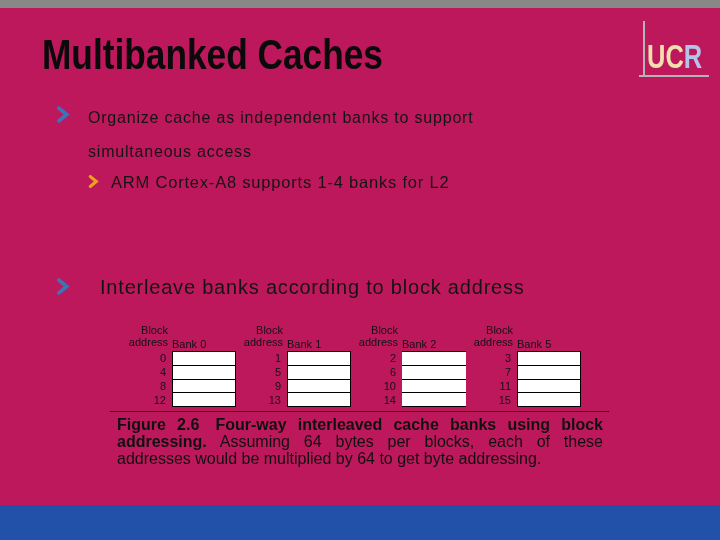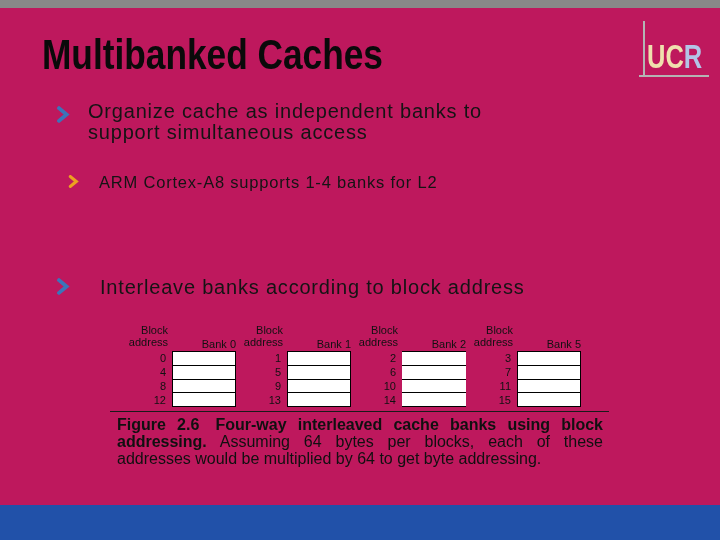--- a/index.html
+++ b/index.html
@@ -33,34 +33,34 @@
   }
   .logo-text .uc{color:var(--logo-tan);}
   .logo-text .r{color:var(--logo-blue);}
   
   .bullet{position:absolute;display:flex;align-items:flex-start;}
   .bullet .chev{flex:0 0 auto;}
   .chev.blue{color:var(--accent-blue);}
   .chev.orange{color:var(--accent-orange);}
   .b1{left:56px;top:93px;column-gap:18px;}
   .b1 .chev{width:14px;height:17px;margin-top:5px;}
-  .b1 .btext{width:450px;font-size:20px;letter-spacing:0.8px;line-height:21px;}
-  .sub{left:68px;column-gap:20px;}
+  .b1 .btext{width:450px;font-size:16px;letter-spacing:0.8px;line-height:34px;}
+  .sub{left:88px;column-gap:12px;}
   .sub1{top:163px;}
   .sub2{top:193px;}
   .sub .chev{width:11px;height:13px;margin-top:4px;}
   .sub .btext{font-size:16.5px;letter-spacing:0.8px;line-height:22px;white-space:nowrap;}
   .b2{left:56px;top:265px;column-gap:30px;}
   .b2 .chev{width:14px;height:17px;margin-top:5px;}
   .b2 .btext{font-size:20px;letter-spacing:0.8px;line-height:28px;white-space:nowrap;}
   
   .figure{position:absolute;left:0;top:0;width:608px;height:540px;pointer-events:none;}
   .bank-group{position:absolute;top:315px;width:126px;height:86px;font-size:11px;color:#111;}
   .blk-label{position:absolute;left:0;top:2px;width:55px;text-align:right;line-height:11.5px;}
-  .bank-name{position:absolute;left:59px;top:15px;width:64px;text-align:right;line-height:12px;}
+  .bank-name{position:absolute;left:59px;top:15px;width:64px;text-align:left;line-height:12px;}
   .tbl{position:absolute;left:59px;top:28px;width:64px;height:56px;border:1.2px solid #000;display:flex;flex-direction:column;background:#fff;}
   .tbl .cell{flex:1;border-bottom:1.2px solid #000;}
   .tbl .cell:last-child{border-bottom:none;}
   .tbl.no-vert{border-left:none;border-right:none;}
   .addr{position:absolute;left:0;width:55px;text-align:right;height:14px;line-height:14px;padding-right:2px;}
   .addr.r0{top:28px;}.addr.r1{top:42px;}.addr.r2{top:56px;}.addr.r3{top:70px;}
   .fig-sep{position:absolute;left:110px;top:403px;width:499px;height:1.4px;background:#1a1a1a;}
   .caption{
     position:absolute;left:117px;top:408px;width:486px;
     font-size:16px;line-height:17px;text-align:justify;color:#101010;

